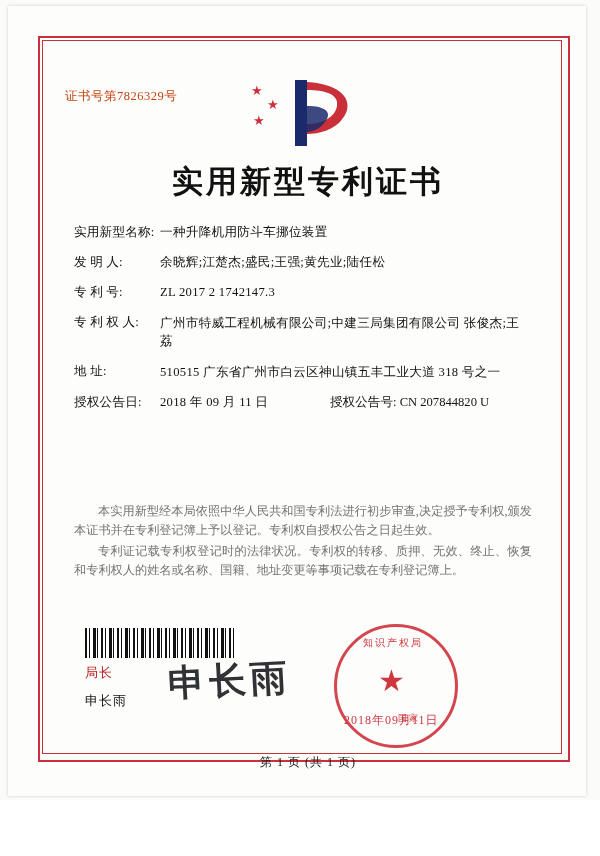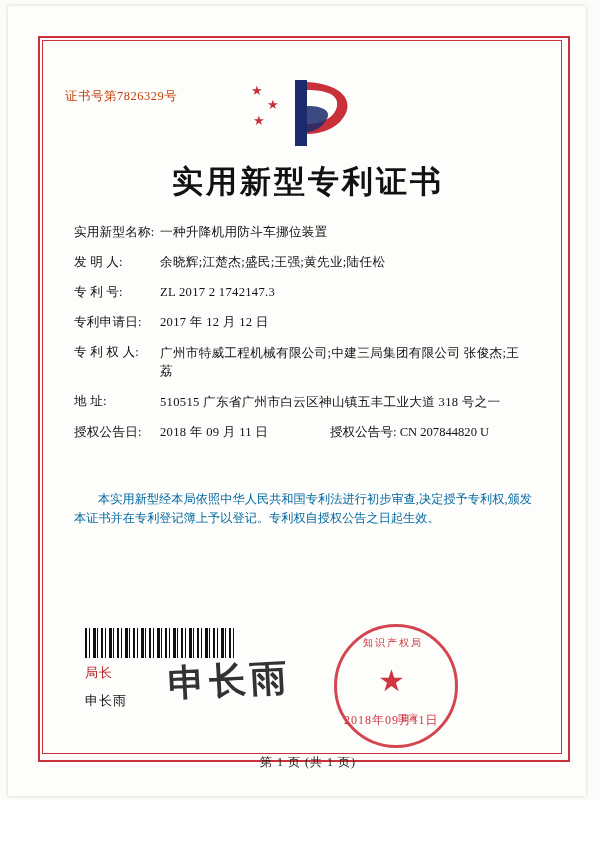--- a/index.html
+++ b/index.html
@@ -152,25 +152,25 @@
   .row-pubdate { position: relative; }
   .pub-right {
     position: absolute;
     left: 256px; top: 0;
     white-space: nowrap;
   }
 
   
   .body-text {
     position: absolute;
-    left: 66px; top: 484px;
+    left: 66px; top: 496px;
     width: 458px;
     font-size: 12.2px;
     line-height: 18.5px;
-    color: #0369a1;
+    color: #737373;
     text-align: justify;
   }
   .body-text p {
     margin: 0 0 3px 0;
     text-indent: 24px;
   }
 
   
   .barcode {
     position: absolute;
@@ -298,40 +298,38 @@
     <div class="fields">
       <div class="frow">
         <span class="flabel">实用新型名称:</span><span class="fval">一种升降机用防斗车挪位装置</span>
       </div>
       <div class="frow">
         <span class="flabel">发 明 人:</span><span class="fval">余晓辉;江楚杰;盛民;王强;黄先业;陆任松</span>
       </div>
       <div class="frow">
         <span class="flabel">专 利 号:</span><span class="fval">ZL 2017 2 1742147.3</span>
       </div>
-      <div class="frow">
-        <span class="flabel">专利申请日:</span><span class="fval">2017 年 12 月 12 日</span>
-      </div>
       <div class="frow multi">
         <span class="flabel">专 利 权 人:</span><span class="fval">广州市特威工程机械有限公司;中建三局集团有限公司 张俊杰;王荔</span>
       </div>
       <div class="frow multi">
         <span class="flabel">地 址:</span><span class="fval">510515 广东省广州市白云区神山镇五丰工业大道 318 号之一</span>
       </div>
       <div class="frow row-pubdate">
         <span class="flabel">授权公告日:</span><span class="fval">2018 年 09 月 11 日</span>
         <span class="pub-right">
           <span>授权公告号:</span>
           <span>CN 207844820 U</span>
         </span>
       </div>
     </div>
 
     <div class="body-text">
       <p>本实用新型经本局依照中华人民共和国专利法进行初步审查,决定授予专利权,颁发本证书并在专利登记簿上予以登记。专利权自授权公告之日起生效。</p>
+      <p>专利证记载专利权登记时的法律状况。专利权的转移、质押、无效、终止、恢复和专利权人的姓名或名称、国籍、地址变更等事项记载在专利登记簿上。</p>
     </div>
 
     <div class="barcode"></div>
 
     <div class="director-label">局长</div>
     <div class="director-name">申长雨</div>
     <div class="signature">申长雨</div>
 
     <div class="seal-main">
       <div class="ring"></div>

